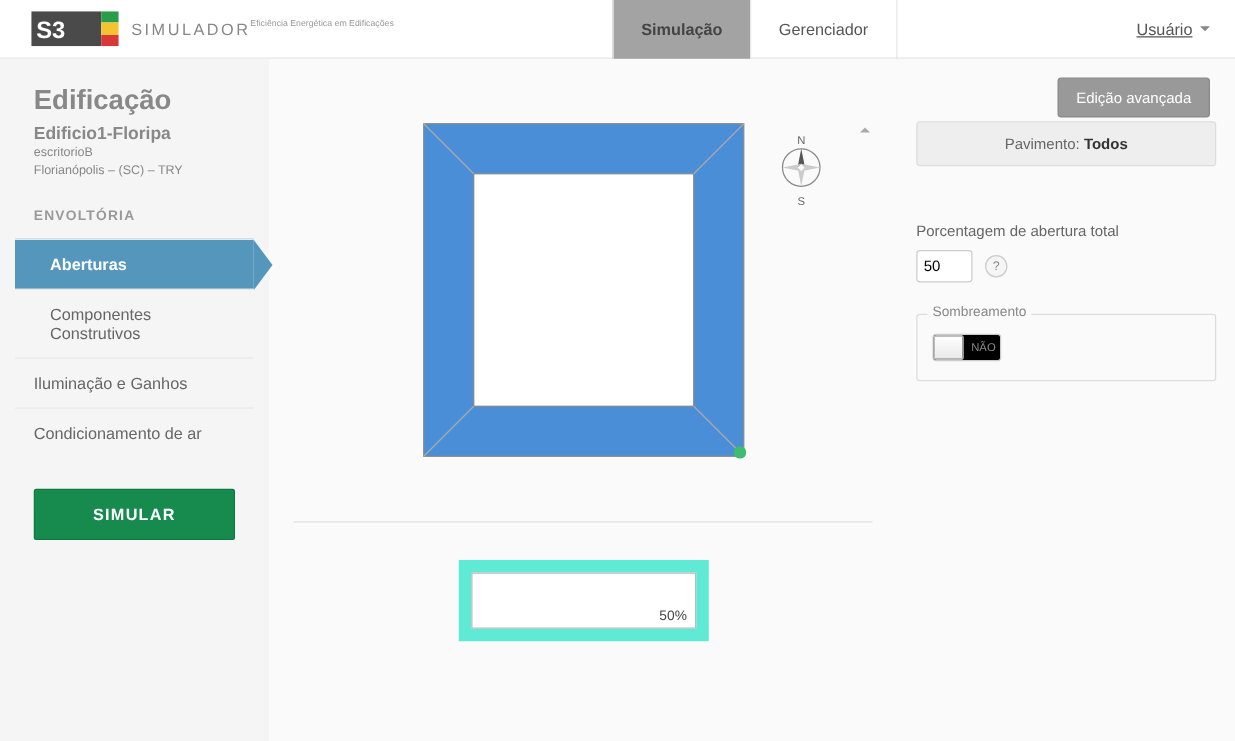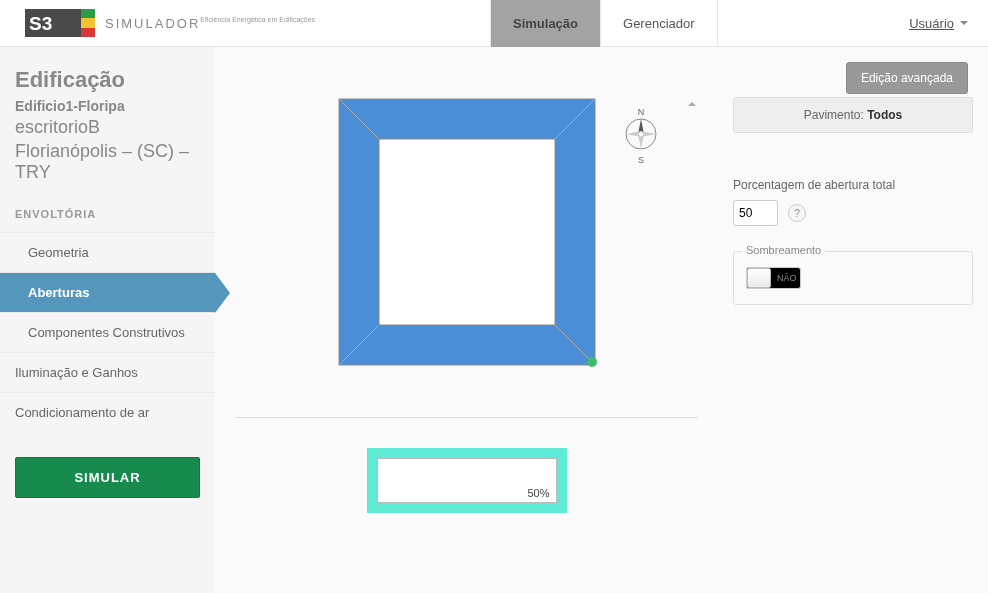--- a/index.html
+++ b/index.html
@@ -85,31 +85,31 @@
       border-right: 4px solid transparent;
       border-top: 4px solid #888;
     }
     .main {
       display: flex;
       height: calc(100% - 47px);
     }
     .sidebar {
       width: 215px;
       background: #f5f5f5;
-      padding: 20px 0;
+      padding: 20px 12px;
     }
     .page-title {
       font-size: 22px;
       color: #888;
       font-weight: 600;
       padding: 0 15px;
       margin-bottom: 5px;
     }
     .sub-line {
-      font-size: 18px;
+      font-size: 10px;
       color: #888;
       padding: 0 15px;
       margin-bottom: 3px;
     }
     .section-title {
       font-size: 11px;
       color: #999;
       letter-spacing: 1px;
       padding: 0 15px;
       margin: 25px 0 12px;
@@ -351,21 +351,20 @@
   </div>
 </div>
 
 <div class="main">
   <div class="sidebar">
     <div class="page-title">Edificação</div>
     <div class="sub-line" style="font-weight:600;font-size:14px;">Edificio1-Floripa</div>
     <div class="sub-line">escritorioB</div>
     <div class="sub-line">Florianópolis – (SC) – TRY</div>
     <div class="section-title">ENVOLTÓRIA</div>
-    <div class="nav-item">Geometria</div>
     <div class="nav-item active">Aberturas</div>
     <div class="nav-item">Componentes Construtivos</div>
     <div class="nav-item level1">Iluminação e Ganhos</div>
     <div class="nav-item level1">Condicionamento de ar</div>
     <div class="simulate-btn">SIMULAR</div>
   </div>
 
   <div class="content">
     <div class="adv-btn">Edição avançada</div>
 

